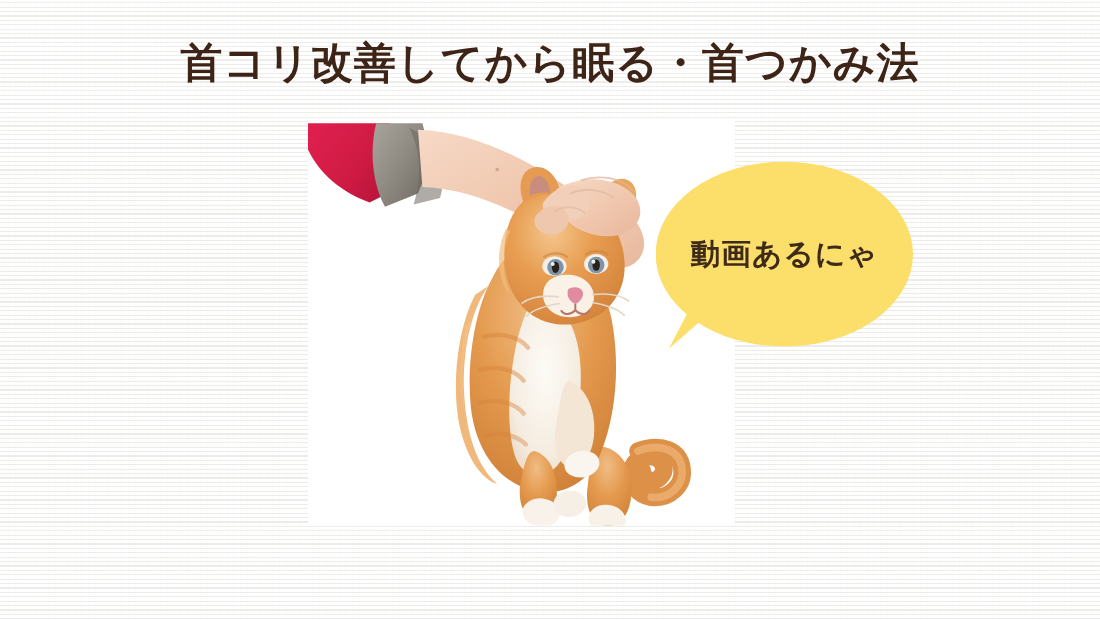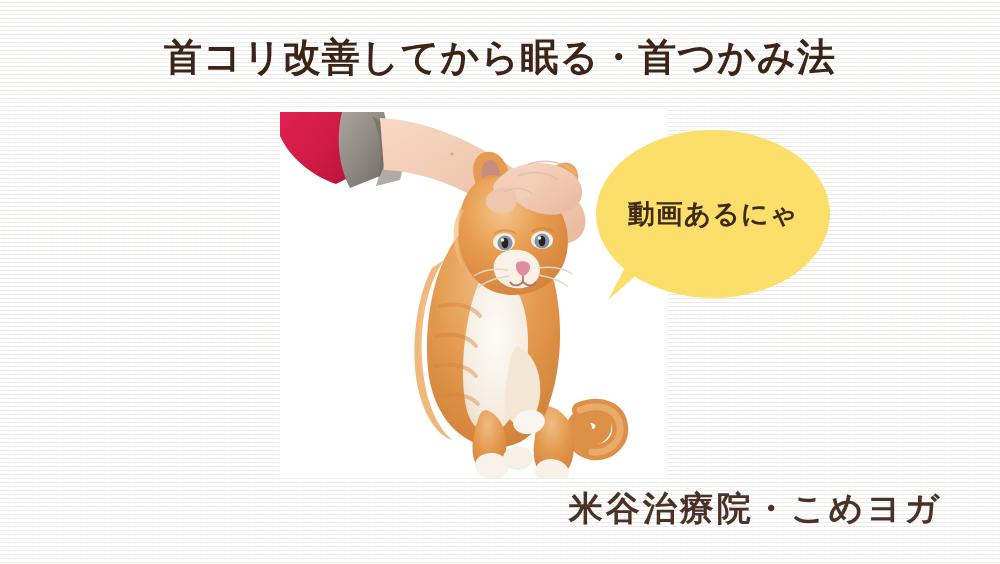--- a/index.html
+++ b/index.html
@@ -76,21 +76,21 @@
     height: 368px;
     background: #ffffff;
     overflow: hidden;
   }
   #photo-svg { display: block; width: 388px; height: 368px; }
 
   
   #speech-bubble {
     position: absolute;
     left: 596px;
-    top: 130px;
+    top: 147px;
     width: 240px;
     height: 175px;
   }
   #bubble-svg { display: block; width: 240px; height: 175px; }
   #bubble-text {
     position: absolute;
     left: 0;
     top: 0;
     width: 234px;
     height: 168px;
@@ -276,15 +276,14 @@
   </div>
 
   <div id="speech-bubble">
     <svg id="bubble-svg" viewBox="0 0 240 175" xmlns="http://www.w3.org/2000/svg">
       <path d="M44 142 L12 170 L34 128 Z" fill="#fbdf6a"></path>
       <ellipse cx="117" cy="84" rx="117" ry="84" fill="#fbdf6a"></ellipse>
     </svg>
     <div id="bubble-text">動画あるにゃ</div>
   </div>
 
-  <div id="brand">米谷治療院・こめヨガ</div>
 
 </div>
 
 </body></html>

